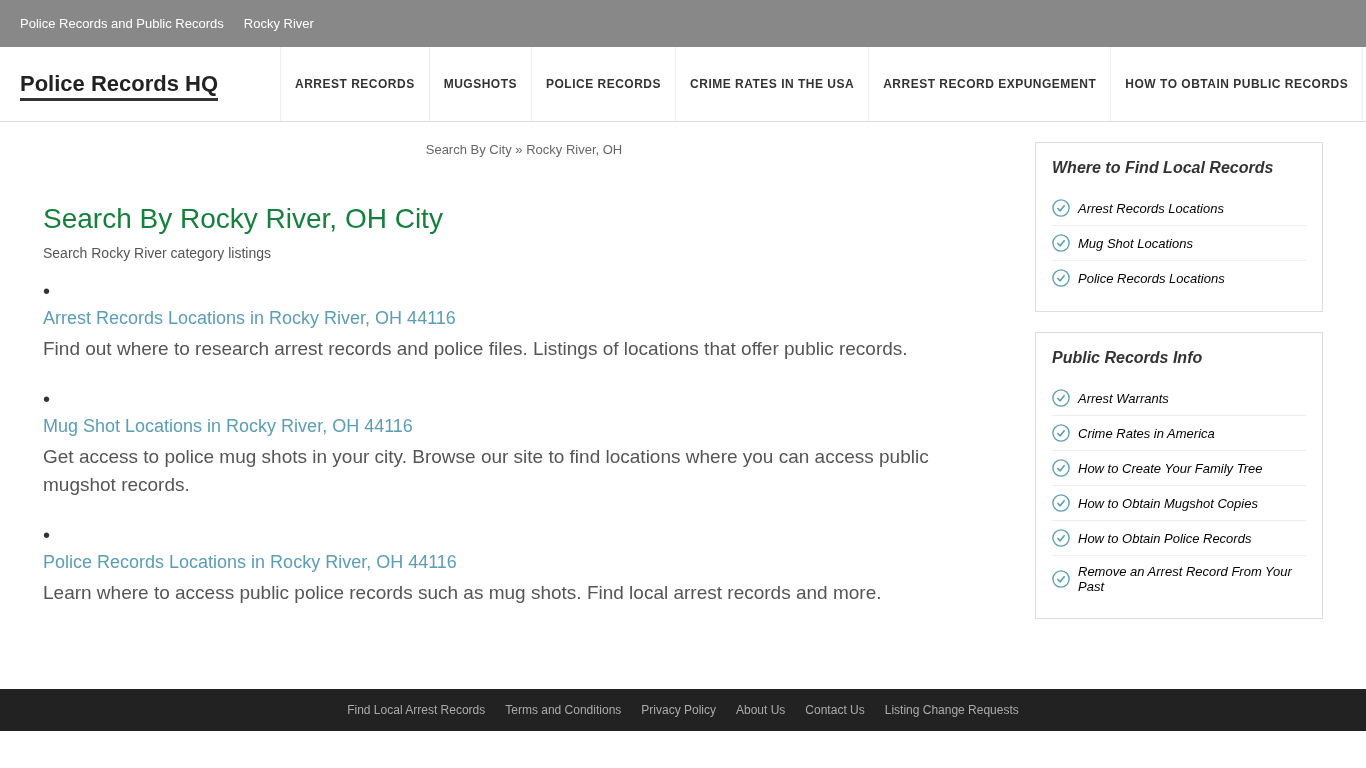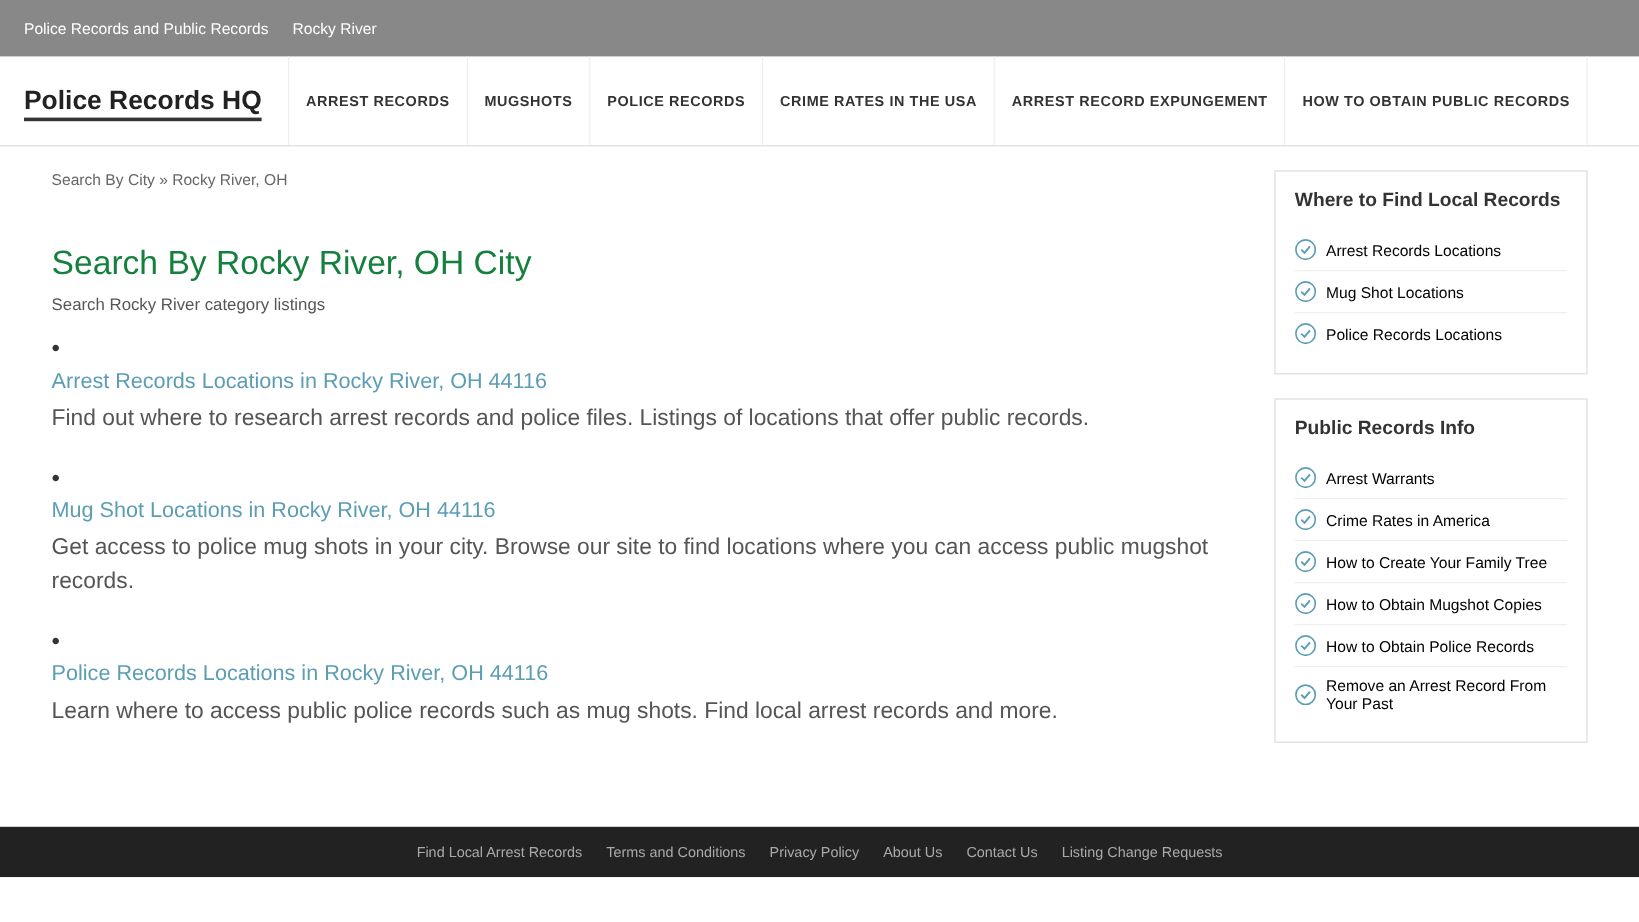--- a/index.html
+++ b/index.html
@@ -32,20 +32,21 @@
     .logo span {
       font-size: 22px;
       font-weight: bold;
       color: #222;
       border-bottom: 3px solid #333;
       padding-bottom: 2px;
     }
     nav {
       display: flex;
       flex: 1;
+      margin-left: 40px;
     }
     nav a {
       display: block;
       padding: 30px 14px;
       text-decoration: none;
       color: #333;
       font-size: 12px;
       font-weight: bold;
       letter-spacing: 0.5px;
       text-transform: uppercase;
@@ -62,20 +63,21 @@
       display: flex;
       gap: 30px;
     }
     .content {
       flex: 1;
     }
     .breadcrumb {
       font-size: 13px;
       color: #666;
       margin-bottom: 10px;
+      text-align: center;
     }
     .breadcrumb a {
       color: #666;
       text-decoration: none;
     }
     .page-title {
       font-size: 28px;
       font-weight: normal;
       color: #15803d;
       margin-bottom: 10px;
@@ -104,22 +106,23 @@
     }
     .listing-section p {
       font-size: 19px;
       color: #555;
       margin-top: 6px;
       line-height: 1.5;
     }
 
     
     .sidebar {
-      width: 261px;
+      width: 288px;
       flex-shrink: 0;
+      font-style: italic;
     }
     .sidebar-box {
       border: 1px solid #ddd;
       margin-bottom: 20px;
       padding: 16px;
     }
     .sidebar-box h3 {
       font-size: 16px;
       font-weight: bold;
       color: #333;

